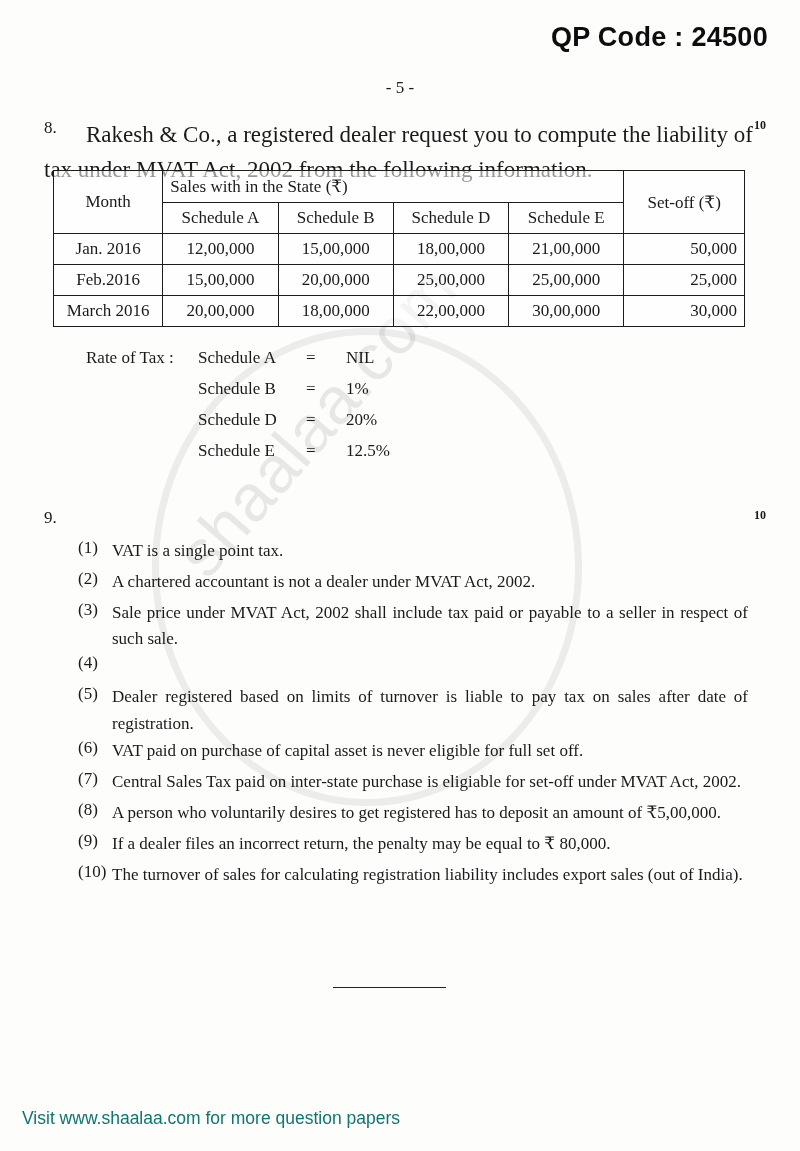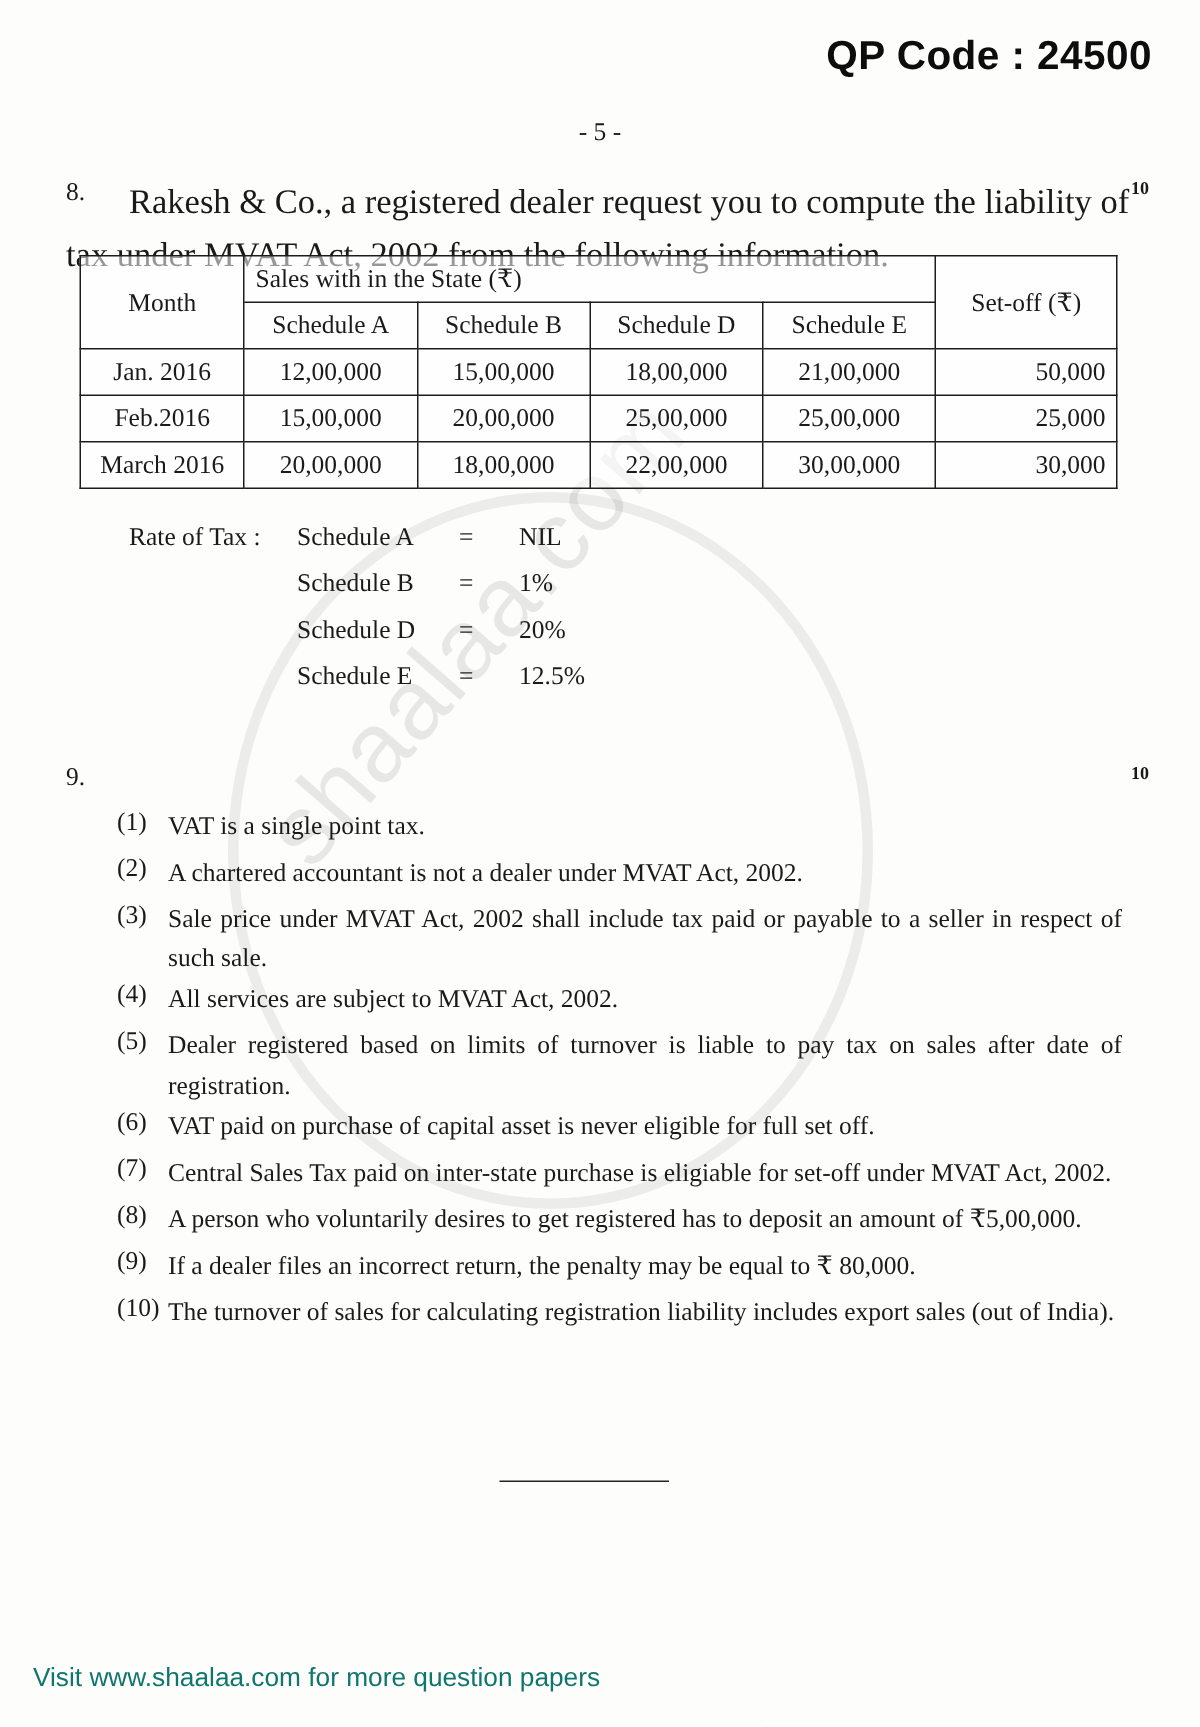--- a/index.html
+++ b/index.html
@@ -313,21 +313,20 @@
       <div class="tf-item">
         <span class="tf-num">(2)</span>
         <div class="tf-text">A chartered accountant is not a dealer under MVAT Act, 2002.</div>
       </div>
       <div class="tf-item justified">
         <span class="tf-num">(3)</span>
         <div class="tf-text">Sale price under MVAT Act, 2002 shall include tax paid or payable to a seller in respect of such sale.</div>
       </div>
       <div class="tf-item">
         <span class="tf-num">(4)</span>
-        <div class="tf-text">All services are subject to MVAT Act, 2002.</div>
       </div>
       <div class="tf-item justified">
         <span class="tf-num">(5)</span>
         <div class="tf-text">Dealer registered based on limits of turnover is liable to pay tax on sales after date of registration.</div>
       </div>
       <div class="tf-item">
         <span class="tf-num">(6)</span>
         <div class="tf-text">VAT paid on purchase of capital asset is never eligible for full set off.</div>
       </div>
       <div class="tf-item justified">

